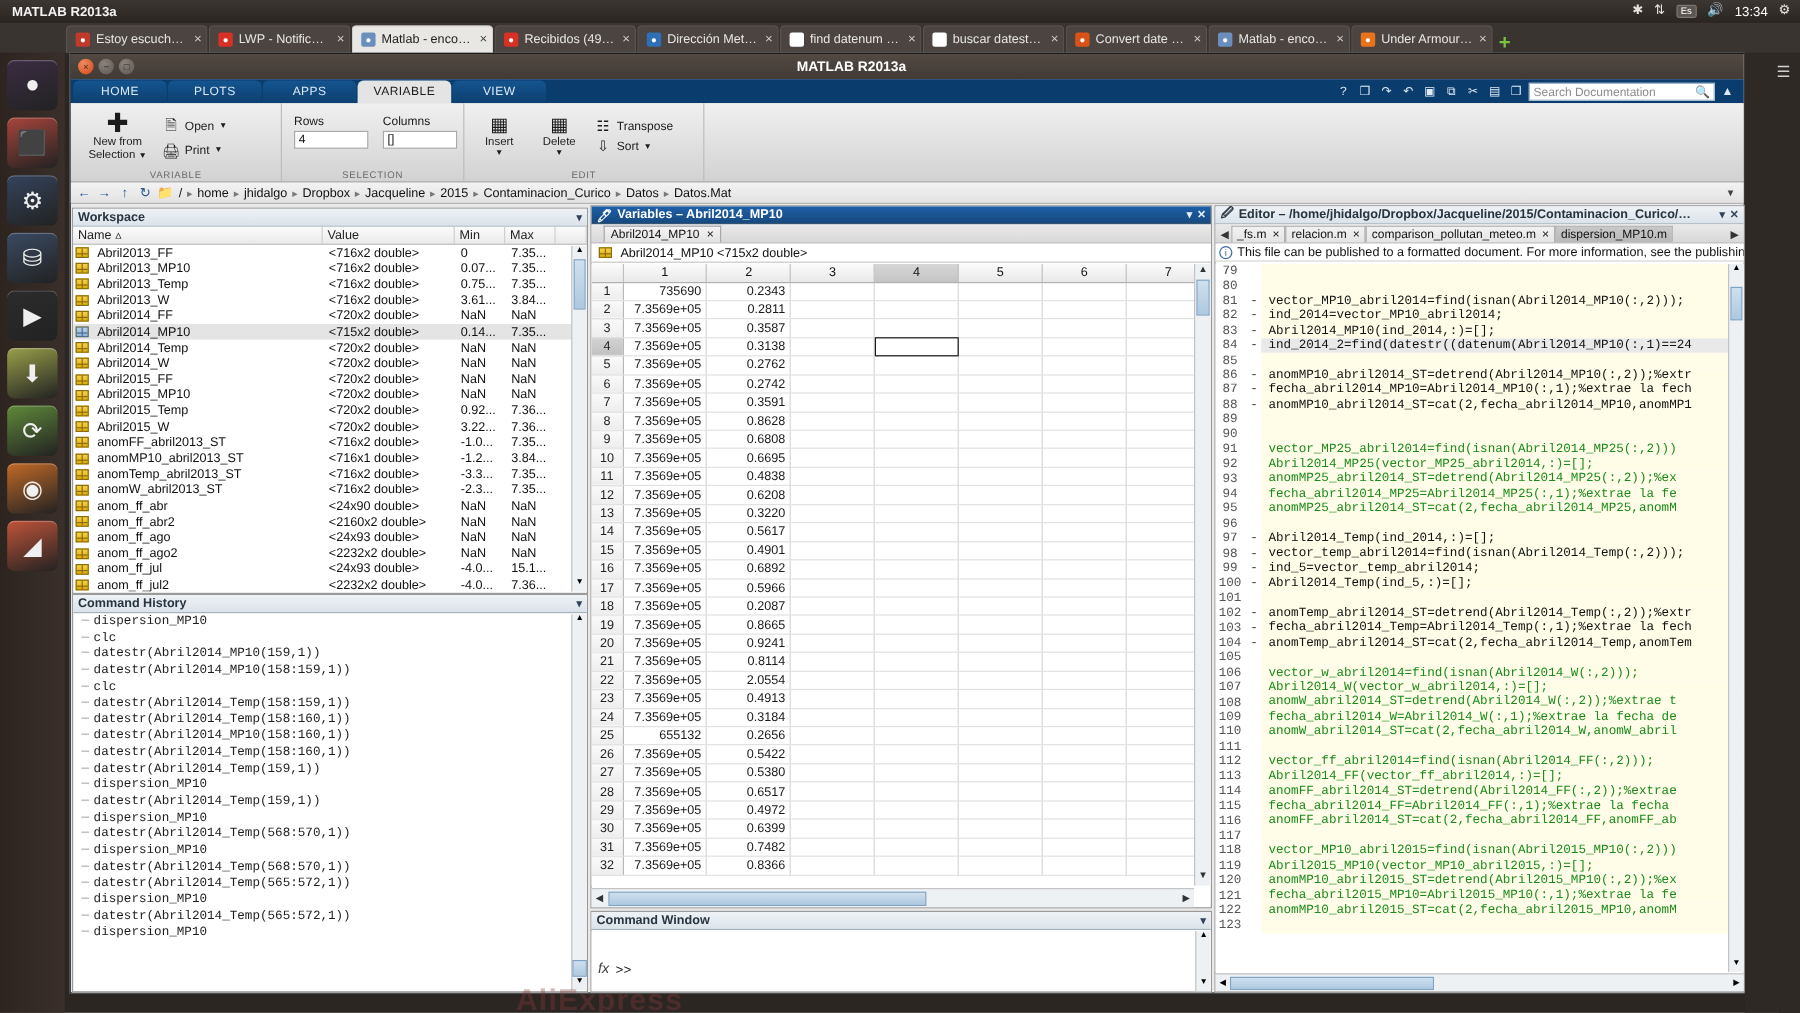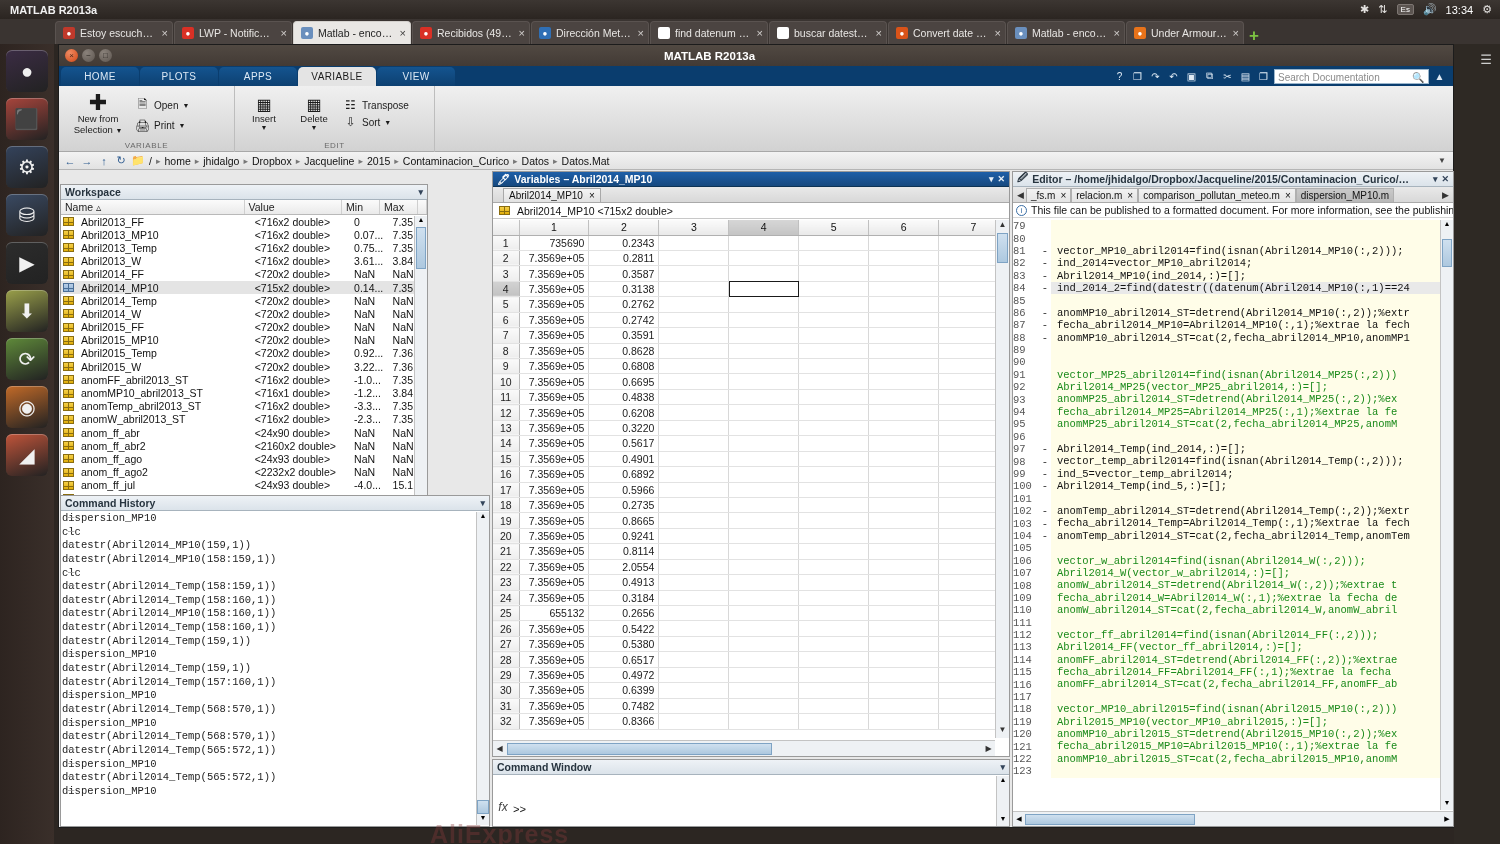--- a/index.html
+++ b/index.html
@@ -113,41 +113,41 @@
   .panel{ position:absolute; background:#fff; border:1px solid #9a9a9a; }
   .ptitle{ height:15px; background:linear-gradient(#eef2f6,#dbe3ea);
            border-bottom:1px solid #a7b3bd; display:flex; align-items:center;
            padding:0 4px; font-size:10.5px; font-weight:bold; color:#27343f; }
   .ptitle .acts{ margin-left:auto; display:flex; gap:4px; align-items:center; }
   .ptitle .acts span{ font-size:9px; color:#33445a; }
   .ptitle.blue{ background:linear-gradient(#1e5fa8,#17497f); border-bottom:1px solid #0d3355; color:#fff; }
   .ptitle.blue .acts span{ color:#e7f0f8; }
 
   
-  #workspace{ left:0; top:13px; width:368px; height:322px; }
+  #workspace{ left:0; top:2px; width:430px; height:322px; }
   .wsgrid{ font-size:10.5px; color:#111; }
   .wshead{ display:flex; height:15px; background:linear-gradient(#fbfbfb,#eaeaea);
            border-bottom:1px solid #b9b9b9; }
   .wshead div{ border-right:1px solid #cfcfcf; padding:0 4px; line-height:14px; font-size:10.5px; color:#222;}
   .wsrow{ display:flex; height:13.2px; align-items:center; }
   .wsrow.sel{ background:#e4e4e4; }
   .wsrow > div{ padding:0 4px; overflow:hidden; white-space:nowrap; font-size:10.5px;}
   .vicon{ width:11px; height:9px; flex:0 0 11px; margin-left:2px; margin-right:3px;
           background:#f0c419; border:1px solid #8a6d10;
           background-image:linear-gradient(#f5d04a,#e0ad08);
           position:relative; }
   .vicon:after{ content:""; position:absolute; left:0; top:4px; width:100%; height:1px; background:#8a6d10;}
   .vicon:before{ content:""; position:absolute; left:4px; top:0; width:1px; height:100%; background:#8a6d10;}
   .vicon.blue{ background-image:linear-gradient(#b9cfe8,#8fb3d6); border-color:#4a6e96; }
   .vicon.blue:after,.vicon.blue:before{ background:#4a6e96; }
 
   
   #cmdhist{ left:0; top:324px; width:430px; height:332px; }
   .chrow{ font-family:"Liberation Mono", monospace; font-size:10.5px; color:#1d1d1d;
-          height:13.65px; line-height:13.65px; white-space:nowrap; position:relative;}
+          height:13.65px; line-height:13.65px; white-space:nowrap; padding-left:16px; position:relative;}
   .chrow:before{ content:"\2500"; position:absolute; left:6px; color:#9a9a9a; }
 
   
   #varpanel{ left:432px; top:0; width:518px; height:586px; }
   .vtabs{ height:16px; background:linear-gradient(#e9e9e9,#d8d8d8);
           border-bottom:1px solid #a9a9a9; display:flex; align-items:center; padding-left:10px;}
   .vtab{ height:14px; background:linear-gradient(#f4f4f4,#e2e2e2); border:1px solid #a9a9a9;
          border-bottom:none; font-size:10px; padding:0 5px; display:flex; align-items:center;
          gap:6px; color:#111; line-height:13px;}
   .vsub{ height:16px; display:flex; align-items:center; gap:4px; padding-left:4px;
@@ -196,21 +196,21 @@
          background:linear-gradient(#f2f2f2,#e4e4e4); line-height:13px; white-space:nowrap;}
   .etab.active{ background:linear-gradient(#c9c9c9,#b8b8b8); font-weight:normal; }
   .enotice{ height:15px; background:#fff; border-bottom:1px solid #d6d6d6;
             display:flex; align-items:center; gap:4px; padding:0 3px;
             font-size:10.5px; color:#111; overflow:hidden; white-space:nowrap;}
   .enotice .i{ width:11px;height:11px;border-radius:50%;border:1px solid #3a6ea5;color:#3a6ea5;
                font-size:8px;display:flex;align-items:center;justify-content:center;flex:0 0 11px;}
   .code{ position:absolute; left:0; right:0; top:48px; bottom:16px; background:#fff; overflow:hidden; }
   .cline{ display:flex; height:12.4px; align-items:center;
           font-family:"Liberation Mono", monospace; font-size:10.5px; white-space:nowrap; }
-  .ln{ width:26px; text-align:left; color:#555; flex:0 0 26px; padding-right:2px; }
+  .ln{ width:26px; text-align:center; color:#555; flex:0 0 26px; padding-right:2px; }
   .dash{ width:12px; text-align:center; color:#333; flex:0 0 12px; }
   .src{ background:#fffde8; flex:1; padding-left:6px; overflow:hidden; color:#111; height:12.4px;}
   .src.com{ color:#1a8a1a; }
   .src.hl{ background:#e9e9e9; }
   .escroll{ position:absolute; right:0; top:48px; bottom:16px; width:13px; background:#eef1f4;
             border-left:1px solid #c3c3c3;}
   .ehscroll{ position:absolute; left:0; right:0; bottom:0; height:15px; background:#eef1f4;
              border-top:1px solid #c3c3c3; display:flex; align-items:center;}
 
   #desktopwm{ position:absolute; left:1454px; top:44px; width:46px; height:800px; background:#2e2924;}
@@ -352,20 +352,33 @@
           <div class="smbtn">
             <span class="gl">🖨</span>
             <span>Print</span>
             <span class="caret">▼</span>
           </div>
         </div>
       </div>
       <div class="rglabel">VARIABLE</div>
     </div>
 
+    <div class="rgroup" style="width:152px">
+      <div class="rgbody" style="gap:12px; padding-left:10px; align-items:flex-start; padding-top:10px;">
+        <div class="fieldcol">
+          <span class="flab">Rows</span>
+          <div class="fieldin">4</div>
+        </div>
+        <div class="fieldcol">
+          <span class="flab">Columns</span>
+          <div class="fieldin">[]</div>
+        </div>
+      </div>
+      <div class="rglabel">SELECTION</div>
+    </div>
 
     <div class="rgroup" style="width:200px">
       <div class="rgbody" style="gap:8px;">
         <div class="ibtn">
           <span class="gl">▦</span>
           <span>Insert</span>
           <span class="caret">▼</span>
         </div>
         <div class="ibtn">
           <span class="gl">▦</span>
@@ -614,21 +627,20 @@
           <div class="chrow">datestr(Abril2014_MP10(159,1))</div>
           <div class="chrow">datestr(Abril2014_MP10(158:159,1))</div>
           <div class="chrow">clc</div>
           <div class="chrow">datestr(Abril2014_Temp(158:159,1))</div>
           <div class="chrow">datestr(Abril2014_Temp(158:160,1))</div>
           <div class="chrow">datestr(Abril2014_MP10(158:160,1))</div>
           <div class="chrow">datestr(Abril2014_Temp(158:160,1))</div>
           <div class="chrow">datestr(Abril2014_Temp(159,1))</div>
           <div class="chrow">dispersion_MP10</div>
           <div class="chrow">datestr(Abril2014_Temp(159,1))</div>
-          <div class="chrow">datestr(Abril2014_Temp(157:160,1))</div>
           <div class="chrow">dispersion_MP10</div>
           <div class="chrow">datestr(Abril2014_Temp(568:570,1))</div>
           <div class="chrow">dispersion_MP10</div>
           <div class="chrow">datestr(Abril2014_Temp(568:570,1))</div>
           <div class="chrow">datestr(Abril2014_Temp(565:572,1))</div>
           <div class="chrow">dispersion_MP10</div>
           <div class="chrow">datestr(Abril2014_Temp(565:572,1))</div>
           <div class="chrow">dispersion_MP10</div>
         </div>
       <div style="position:absolute;right:0;top:16px;bottom:1px;width:13px;background:#eef1f4;border-left:1px solid #c3c3c3;">
@@ -838,21 +850,21 @@
                 <td>0.5966</td>
                 <td></td>
                 <td></td>
                 <td></td>
                 <td></td>
                 <td></td>
               </tr>
               <tr>
                 <td class="rh">18</td>
                 <td>7.3569e+05</td>
-                <td>0.2735</td>
+                <td>0.2087</td>
                 <td></td>
                 <td></td>
                 <td></td>
                 <td></td>
                 <td></td>
               </tr>
               <tr>
                 <td class="rh">19</td>
                 <td>7.3569e+05</td>
                 <td>0.8665</td>

